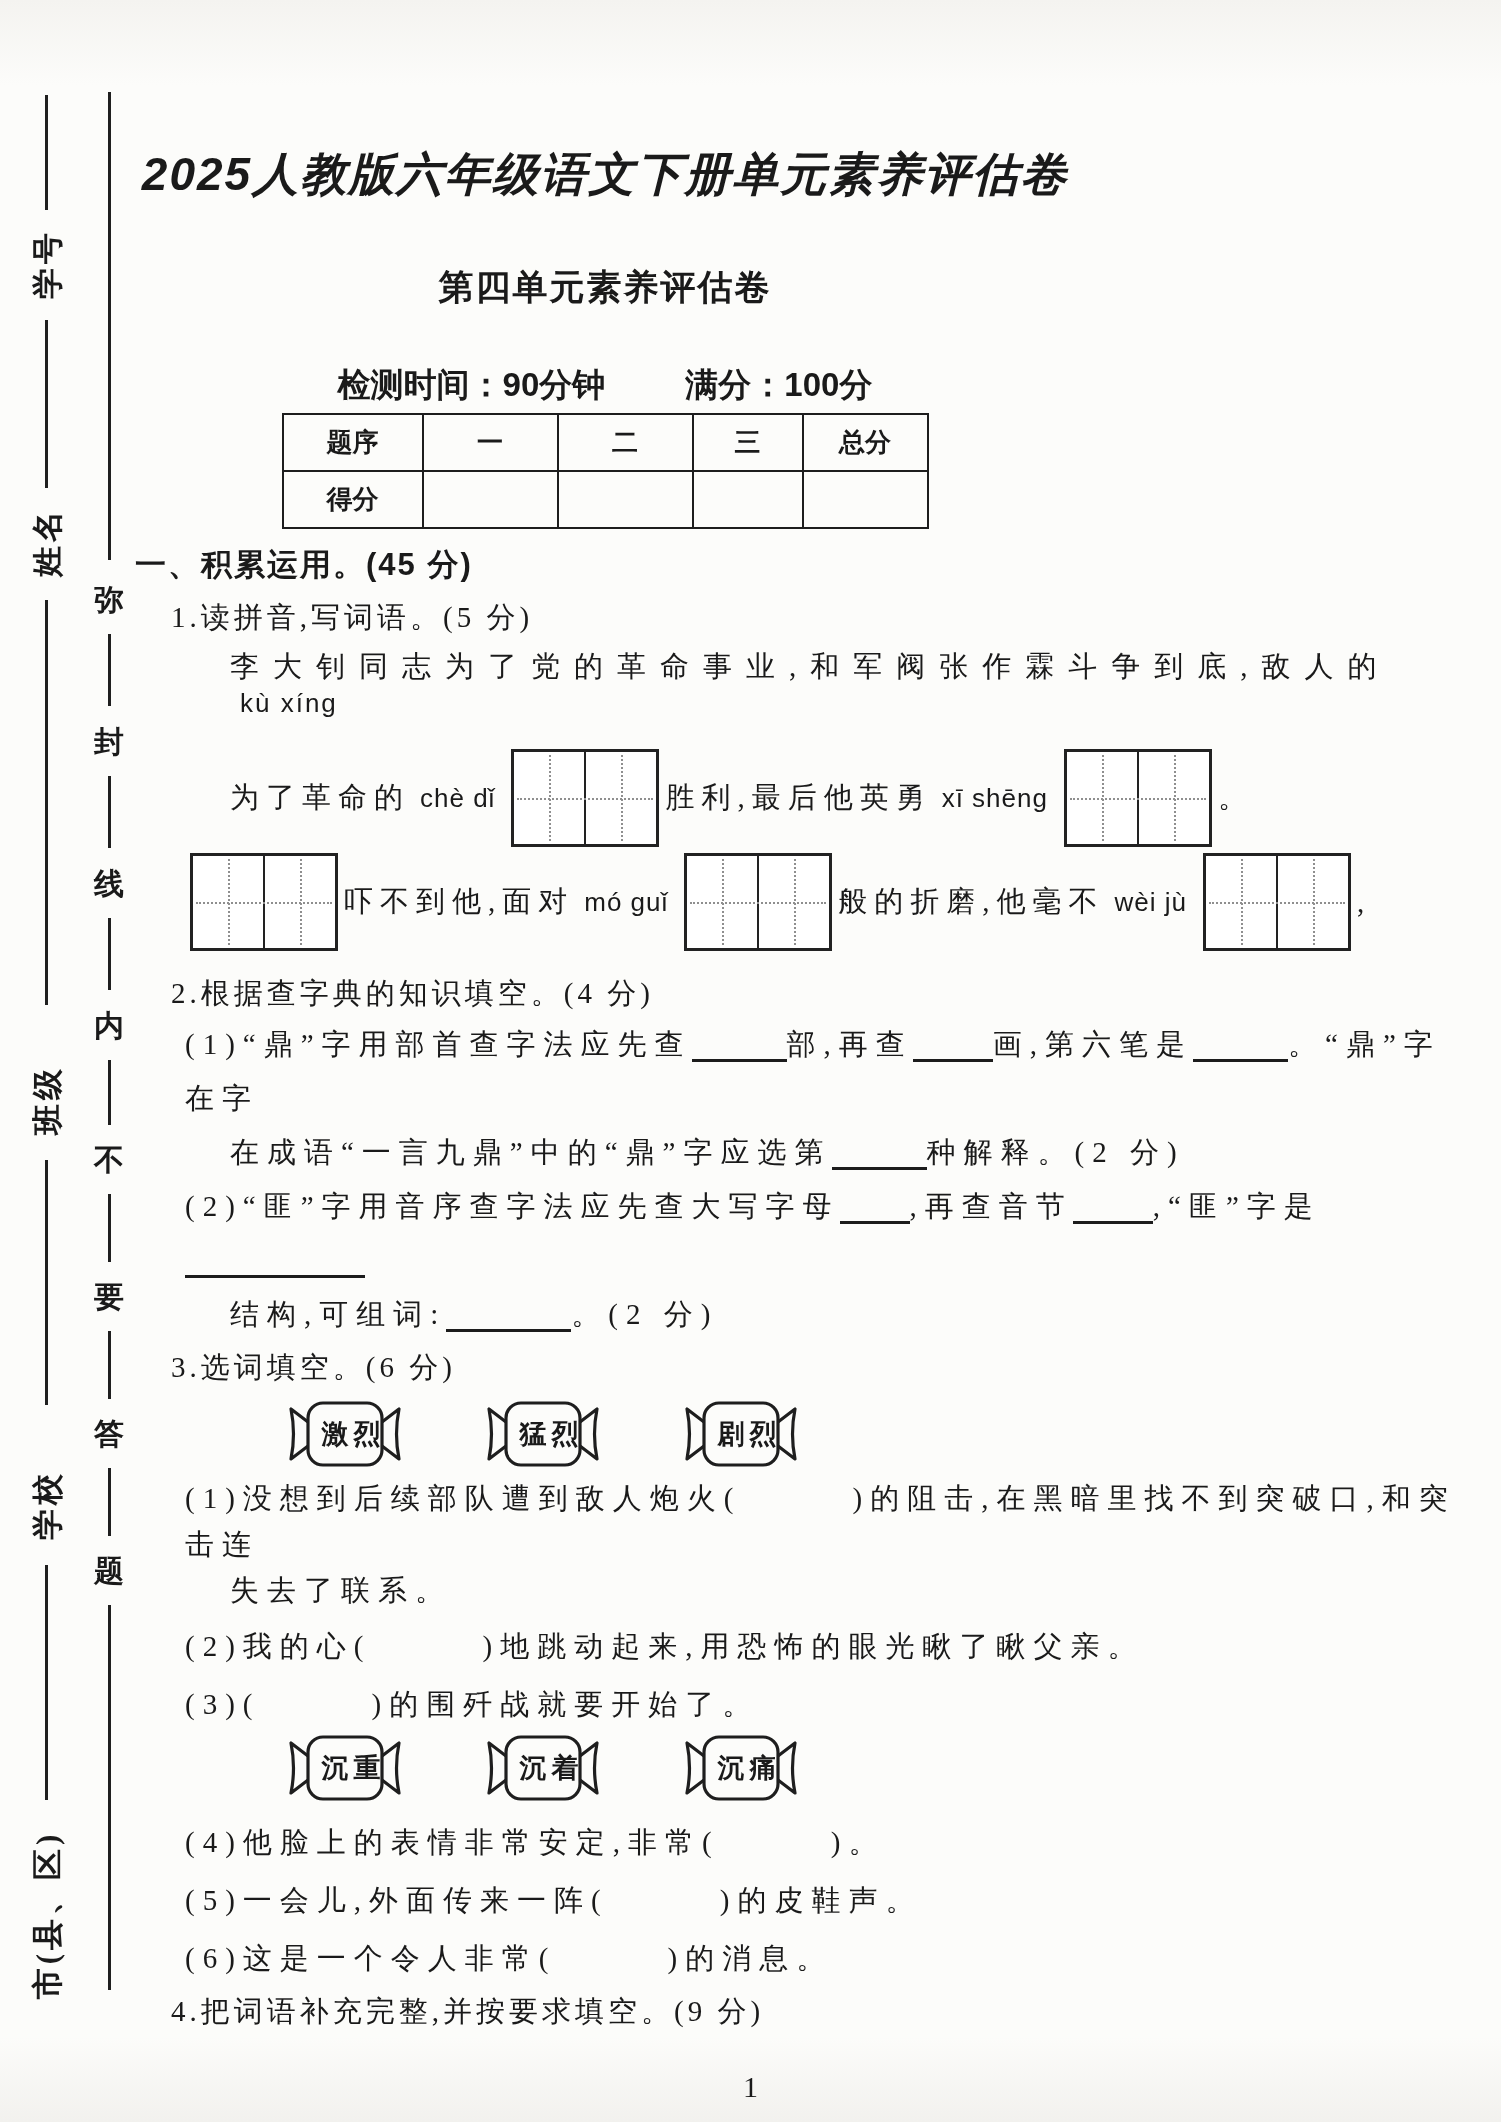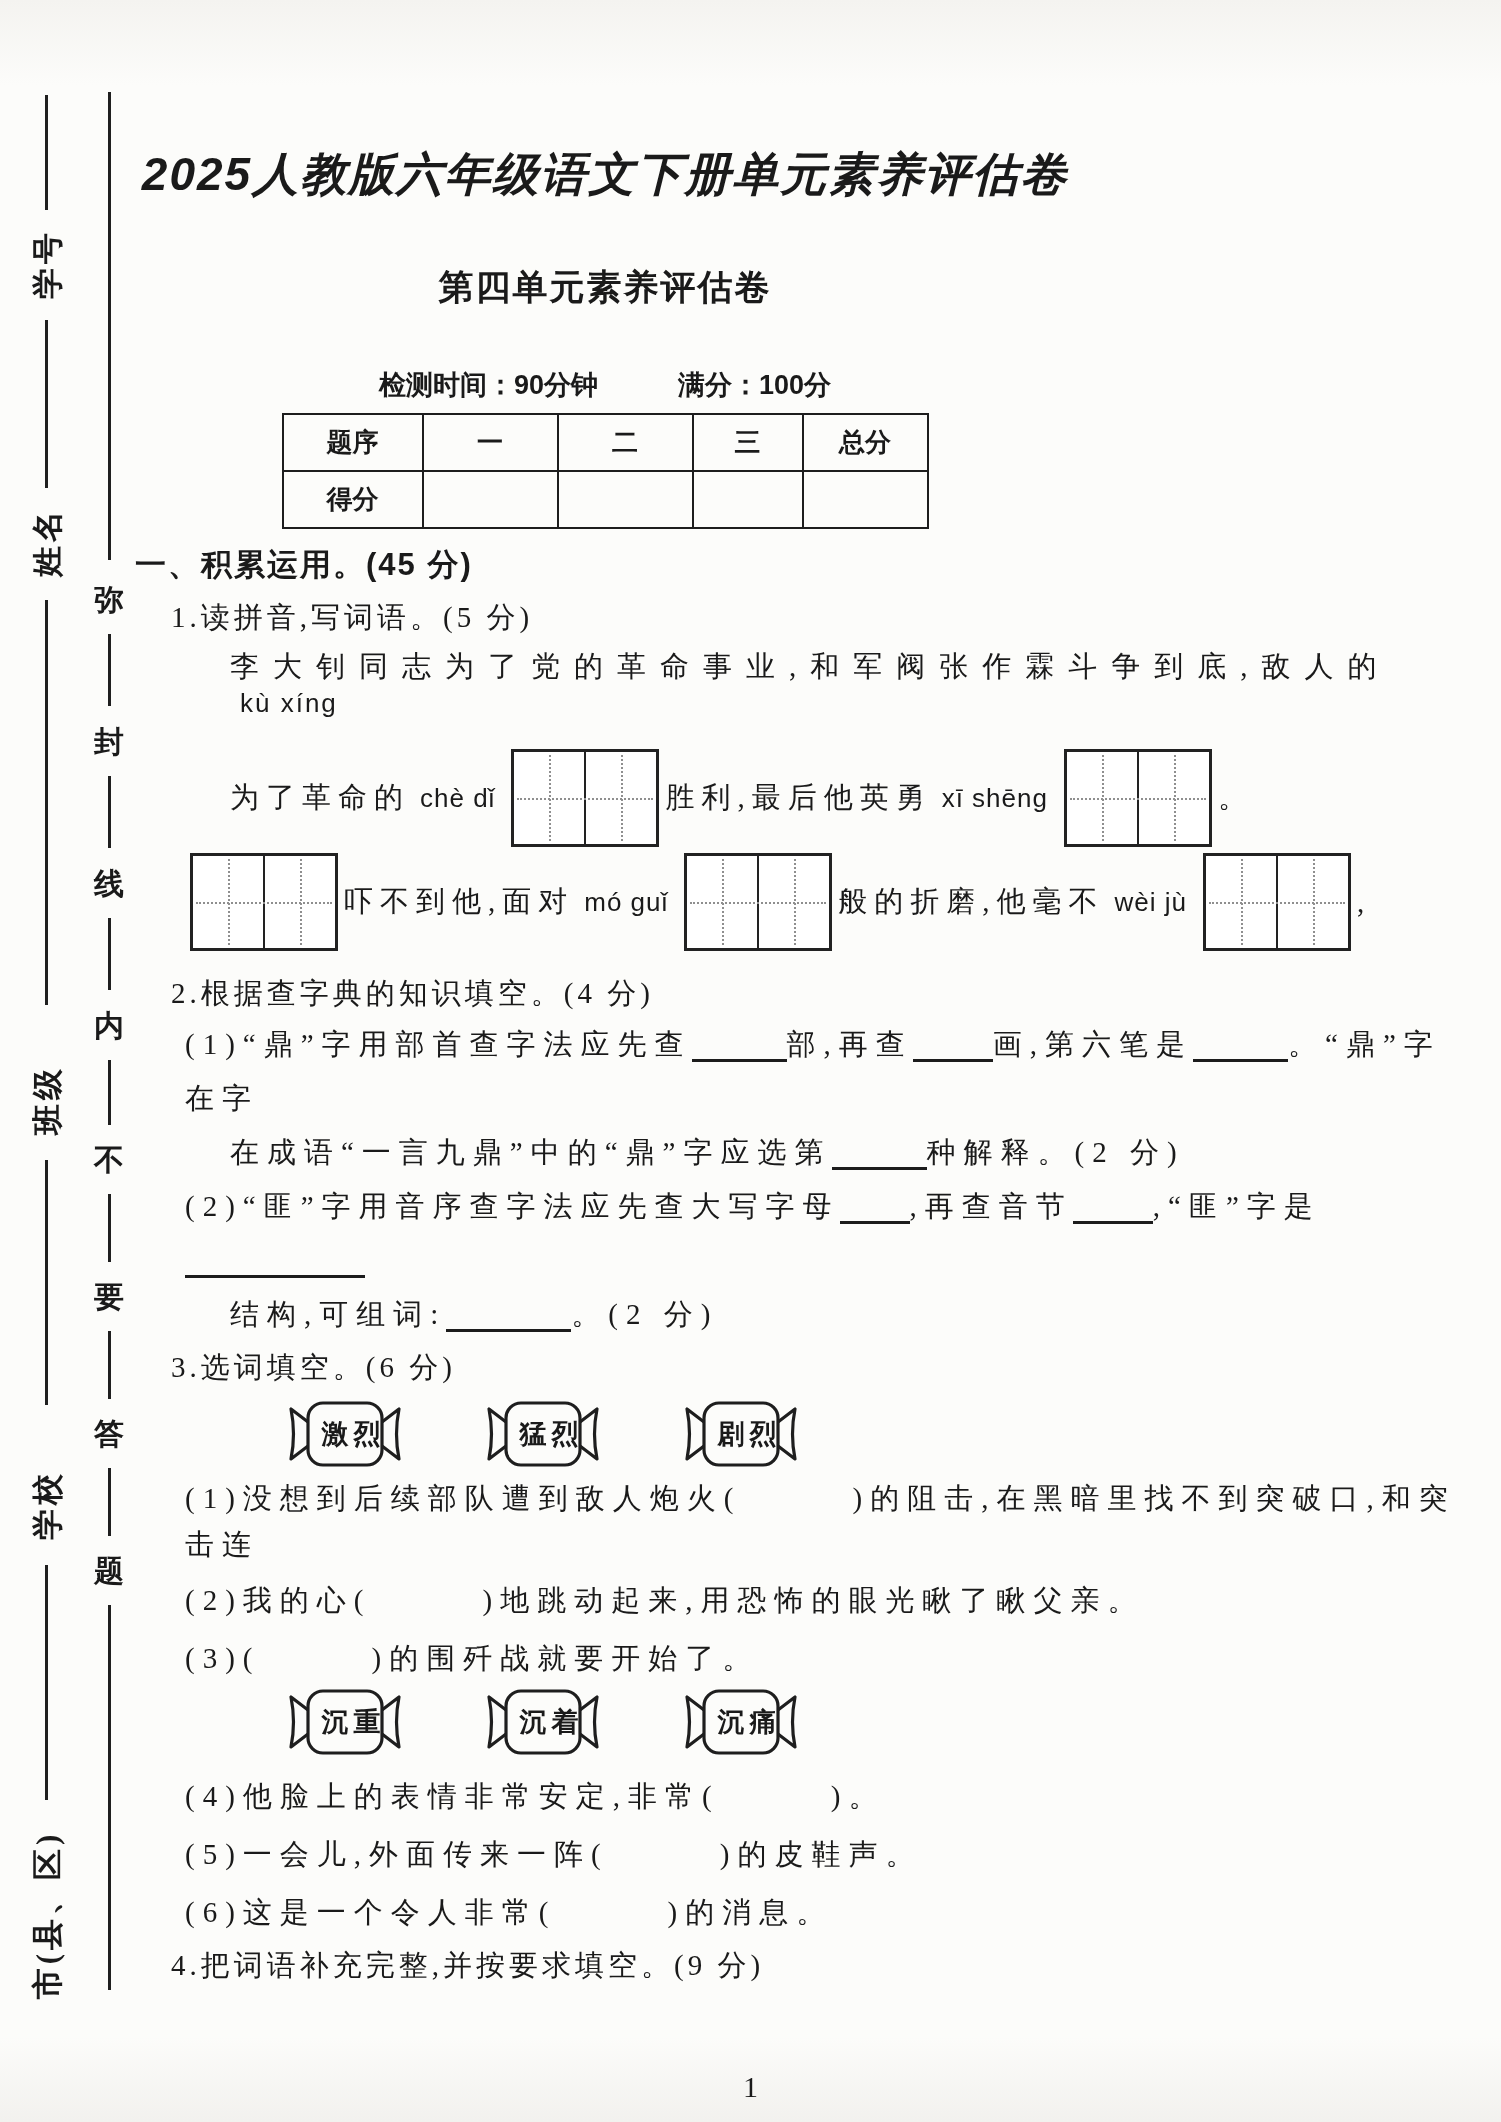--- a/index.html
+++ b/index.html
@@ -16,21 +16,21 @@
          font-size:30px;font-weight:600;}
 
   
   .main{position:absolute;left:135px;top:90px;width:1330px;}
   .headblock{width:940px;text-align:center;}
   .title{margin-top:55px;font-family:"Liberation Sans",sans-serif;font-weight:800;
          font-size:46px;letter-spacing:2px;line-height:58px;font-style:italic;}
   .subtitle{margin-top:62px;font-family:"Liberation Sans",sans-serif;font-weight:800;
             font-size:35px;line-height:44px;letter-spacing:2px;}
   .meta{margin-top:60px;display:flex;justify-content:center;gap:80px;
-        font-family:"Liberation Sans",sans-serif;font-weight:700;font-size:27px;line-height:32px;}
+        font-family:"Liberation Sans",sans-serif;font-weight:700;font-size:33px;line-height:32px;}
   table.score{margin:12px auto 0;border-collapse:collapse;}
   table.score td{border:2.5px solid #1d1d1d;text-align:center;font-weight:700;
                  font-size:26px;height:39px;padding:8px;}
 
   .sec-head{margin-top:16px;font-family:"Liberation Sans",sans-serif;font-weight:800;
             font-size:31px;line-height:40px;letter-spacing:2px;}
   .q-label{margin-top:12px;margin-left:36px;font-size:29px;line-height:40px;letter-spacing:4px;}
 
   .zh{letter-spacing:8px;}
   .pinyin{font-family:"Liberation Sans",sans-serif;font-size:26px;letter-spacing:1px;
@@ -219,20 +219,21 @@
       <span class="candy">
         <svg viewBox="0 0 120 74">
             <rect x="23" y="6" width="74" height="62" rx="15" fill="none" stroke="#1e1e1e" stroke-width="3.2"></rect>
             <path d="M23 25 L6 12 Q11 37 6 62 L23 49" fill="none" stroke="#1e1e1e" stroke-width="3.2" stroke-linejoin="round"></path>
             <path d="M97 25 L114 12 Q109 37 114 62 L97 49" fill="none" stroke="#1e1e1e" stroke-width="3.2" stroke-linejoin="round"></path>
           </svg>
         <span class="candy-label">剧烈</span>
       </span>
     </div>
     <div class="q-body l46 ind1 mt4">(1)没想到后续部队遭到敌人炮火(　　　)的阻击,在黑暗里找不到突破口,和突击连</div>
+    <div class="q-body l46 ind2">失去了联系。</div>
     <div class="q-body l46 ind1 mt10">(2)我的心(　　　)地跳动起来,用恐怖的眼光瞅了瞅父亲。</div>
     <div class="q-body l46 ind1 mt12">(3)(　　　)的围歼战就要开始了。</div>
     <div class="candy-row mt4">
       <span class="candy">
         <svg viewBox="0 0 120 74">
             <rect x="23" y="6" width="74" height="62" rx="15" fill="none" stroke="#1e1e1e" stroke-width="3.2"></rect>
             <path d="M23 25 L6 12 Q11 37 6 62 L23 49" fill="none" stroke="#1e1e1e" stroke-width="3.2" stroke-linejoin="round"></path>
             <path d="M97 25 L114 12 Q109 37 114 62 L97 49" fill="none" stroke="#1e1e1e" stroke-width="3.2" stroke-linejoin="round"></path>
           </svg>
         <span class="candy-label">沉重</span>

